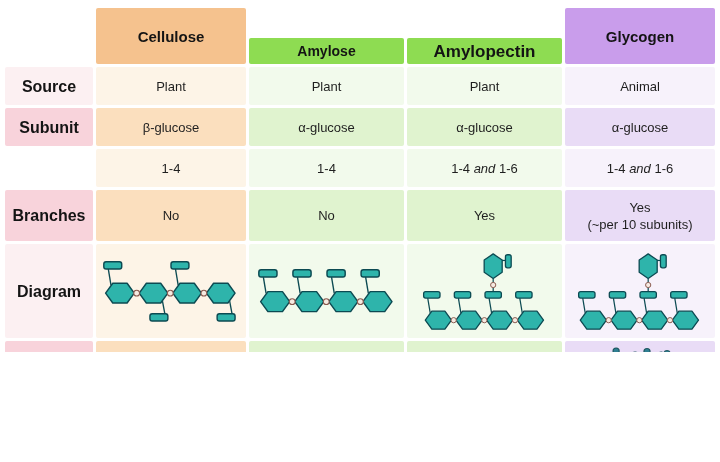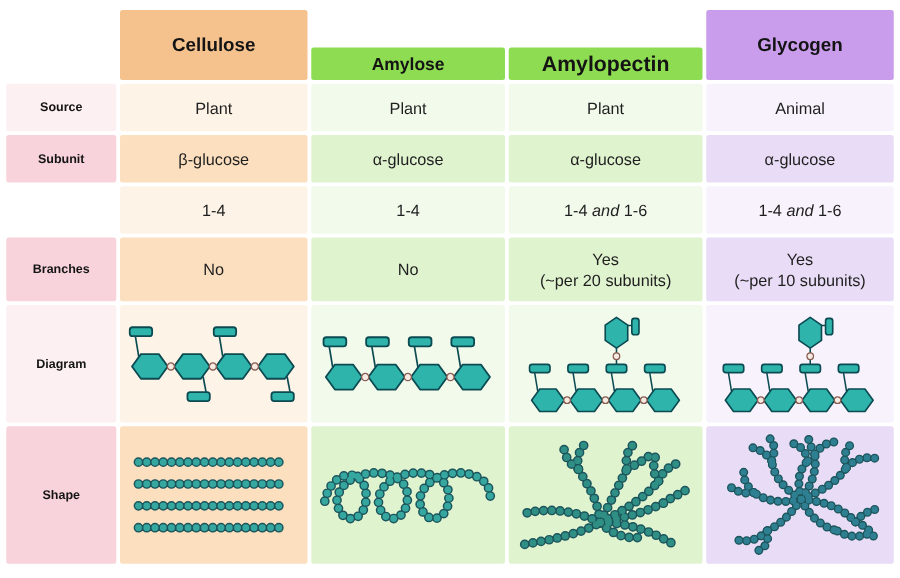--- a/index.html
+++ b/index.html
@@ -1,33 +1,33 @@
 <!DOCTYPE html>
 <html style="--header-cellulose: #F5C28E; --header-starch: #8EDC52; --header-glycogen: #C99DEB; --label-light: #FCF0F2; --label-dark: #F8D3DB; --cellulose-light: #FDF4E7; --cellulose-dark: #FBDFBE; --starch-light: #F2FAEC; --starch-dark: #E0F3CF; --glycogen-light: #F7F2FB; --glycogen-dark: #E9DCF6; --hex-fill: #2EB4AB; --hex-stroke: #0C4A52; --linker-fill: #F6EBE2; --linker-stroke: #8A5B50; --bead-fill: #35A79F; --bead-fill-branched: #2F8F85; --bead-fill-glycogen: #2F7F92; --bead-outline: #1C555C; --text: #1F1F1F;"><head>
 <meta charset="utf-8">
 <style>
   html,body{margin:0;padding:0;background:#fff;}
   .stage{
-    width:720px;height:462px;background:#fff;overflow:hidden;
+    width:720px;height:352px;background:#fff;overflow:hidden;
     font-family:"Liberation Sans", sans-serif;color:var(--text,#1F1F1F);
     position:relative;
   }
   .grid{
     display:grid;
     grid-template-columns:88px 150px 155px 155px 150px;
     grid-template-rows:27px 26px 38px 38px 38px 51px 94px 110px;
     gap:3px;
     padding:8px 5px 0 5px;
   }
   .cell{
     display:flex;flex-direction:column;align-items:center;justify-content:center;
     border-radius:2px;text-align:center;font-size:13px;line-height:17px;
   }
   .hdr{font-weight:bold;font-size:15px;color:#141414;}
-  .rowlab{font-weight:bold;font-size:10px;color:#141414;}
+  .rowlab{font-weight:bold;font-size:16px;color:#141414;}
   .corner{background:transparent;}
   .h-cel{grid-column:2;grid-row:1/3;background:var(--header-cellulose,#F5C28E);}
   .h-sta{grid-column:3/5;grid-row:1;background:var(--header-starch,#8EDC52);}
   .h-amy{grid-column:3;grid-row:2;background:var(--header-starch,#8EDC52);font-size:14px;}
   .h-amp{grid-column:4;grid-row:2;background:var(--header-starch,#8EDC52);font-size:17px;}
   .h-gly{grid-column:5;grid-row:1/3;background:var(--header-glycogen,#C99DEB);}
   .k1{grid-column:1;} .k2{grid-column:2;} .k3{grid-column:3;} .k4{grid-column:4;} .k5{grid-column:5;}
   .r3{grid-row:3;} .r4{grid-row:4;} .r5{grid-row:5;} .r6{grid-row:6;} .r7{grid-row:7;} .r8{grid-row:8;}
   .lab-a{background:var(--label-light,#FCF0F2);}
   .lab-b{background:var(--label-dark,#F8D3DB);}
@@ -187,21 +187,20 @@
     <div class="cell cel-b k2 r6">
         <div>No</div>
         <div></div>
       </div>
     <div class="cell sta-b k3 r6">
         <div>No</div>
         <div></div>
       </div>
     <div class="cell sta-b k4 r6">
         <div>Yes</div>
-        <div>(~per 20 subunits)</div>
       </div>
     <div class="cell gly-b k5 r6">
         <div>Yes</div>
         <div>(~per 10 subunits)</div>
       </div>
 
     <div class="cell rowlab lab-a k1 r7">Diagram</div>
     <div class="cell cel-a k2 r7">
       <svg width="138" viewBox="-2 -2 154 70" aria-label="cellulose diagram: straight chain of glucose hexagons with alternating up and down side groups">
           <use href="#chain-cellulose"></use>

